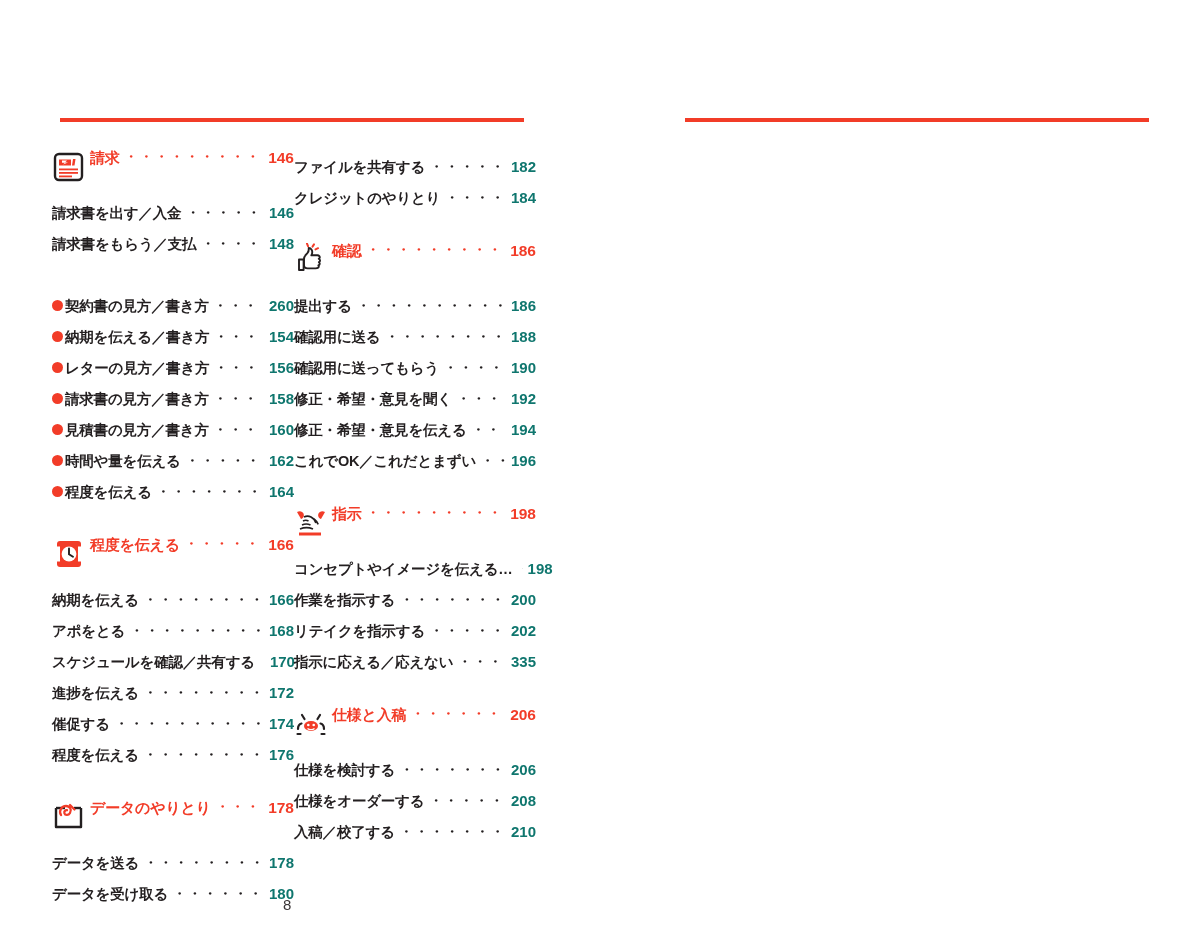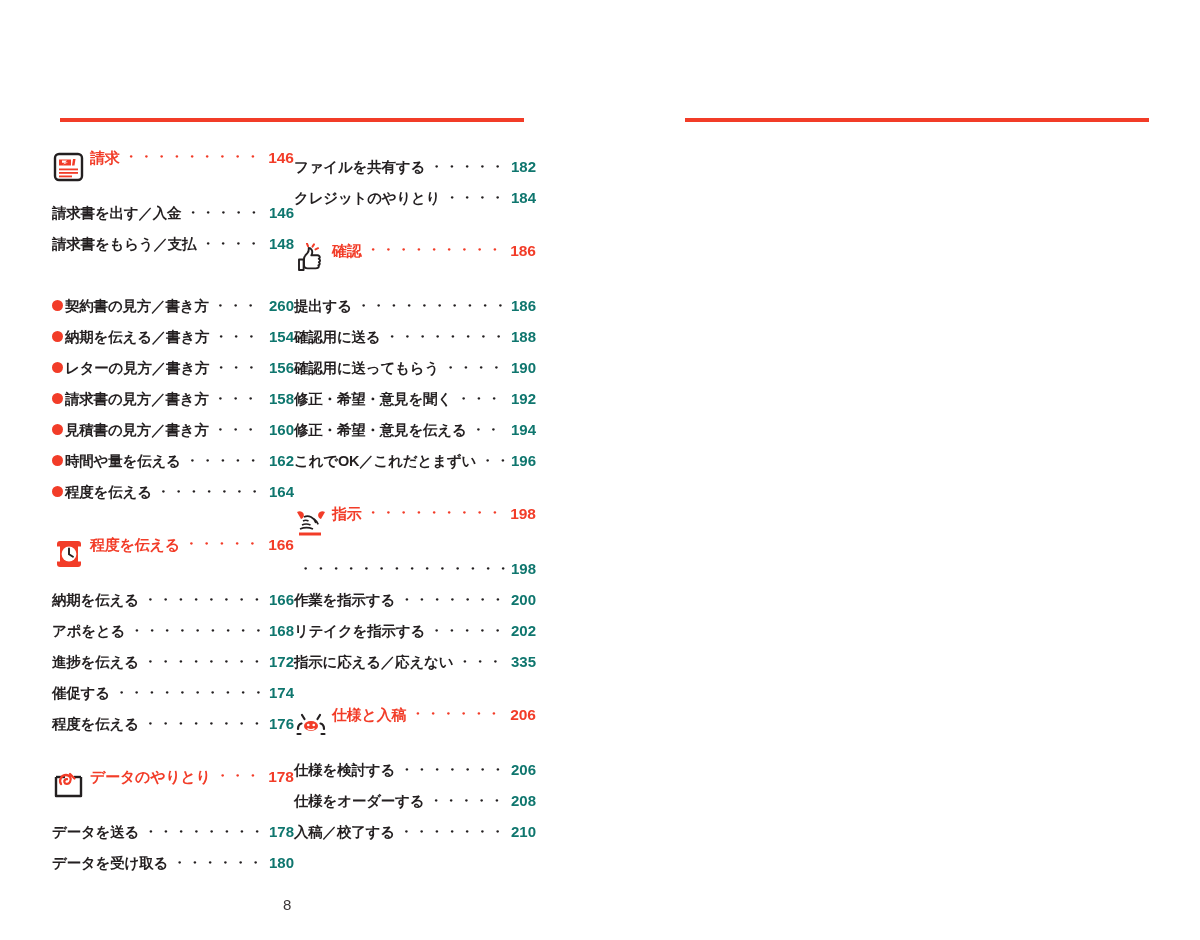--- a/index.html
+++ b/index.html
@@ -198,20 +198,25 @@
             <span class="txt">納期を伝える</span>
             <span class="dots">・・・・・・・・・・・・・・・・・・・・・・・・・・・・・・</span>
             <span class="pg">166</span>
           </div>
           <div class="row">
             <span class="txt">アポをとる</span>
             <span class="dots">・・・・・・・・・・・・・・・・・・・・・・・・・・・・・・</span>
             <span class="pg">168</span>
           </div>
           <div class="row">
+            <span class="txt">スケジュールを確認／共有する</span>
+            <span class="dots">・・・・・・・・・・・・・・・・・・・・・・・・・・・・・・</span>
+            <span class="pg">170</span>
+          </div>
+          <div class="row">
             <span class="txt">進捗を伝える</span>
             <span class="dots">・・・・・・・・・・・・・・・・・・・・・・・・・・・・・・</span>
             <span class="pg">172</span>
           </div>
           <div class="row">
             <span class="txt">催促する</span>
             <span class="dots">・・・・・・・・・・・・・・・・・・・・・・・・・・・・・・</span>
             <span class="pg">174</span>
           </div>
           <div class="row">
@@ -313,20 +318,21 @@
     <path d="M6 23 c4 -1.6 9 -1.6 13 0" fill="none" stroke="#231f20" stroke-width="1.8"></path>
     <path d="M5 26.5 h22 v3 h-22 z" fill="#f23c28"></path>
     <path d="M20 13 c2 1.5 3.4 3.4 4.2 5.4" fill="none" stroke="#231f20" stroke-width="1.6"></path>
   </svg>
             </span>
             <span class="txt">指示</span>
             <span class="dots">・・・・・・・・・・・・・・・・・・・・・・・・・・・・・・</span>
             <span class="pg">198</span>
           </div>
           <div class="row">
+            <span class="txt">コンセプトやイメージを伝える…</span>
             <span class="dots">・・・・・・・・・・・・・・・・・・・・・・・・・・・・・・</span>
             <span class="pg">198</span>
           </div>
           <div class="row">
             <span class="txt">作業を指示する</span>
             <span class="dots">・・・・・・・・・・・・・・・・・・・・・・・・・・・・・・</span>
             <span class="pg">200</span>
           </div>
           <div class="row">
             <span class="txt">リテイクを指示する</span>

